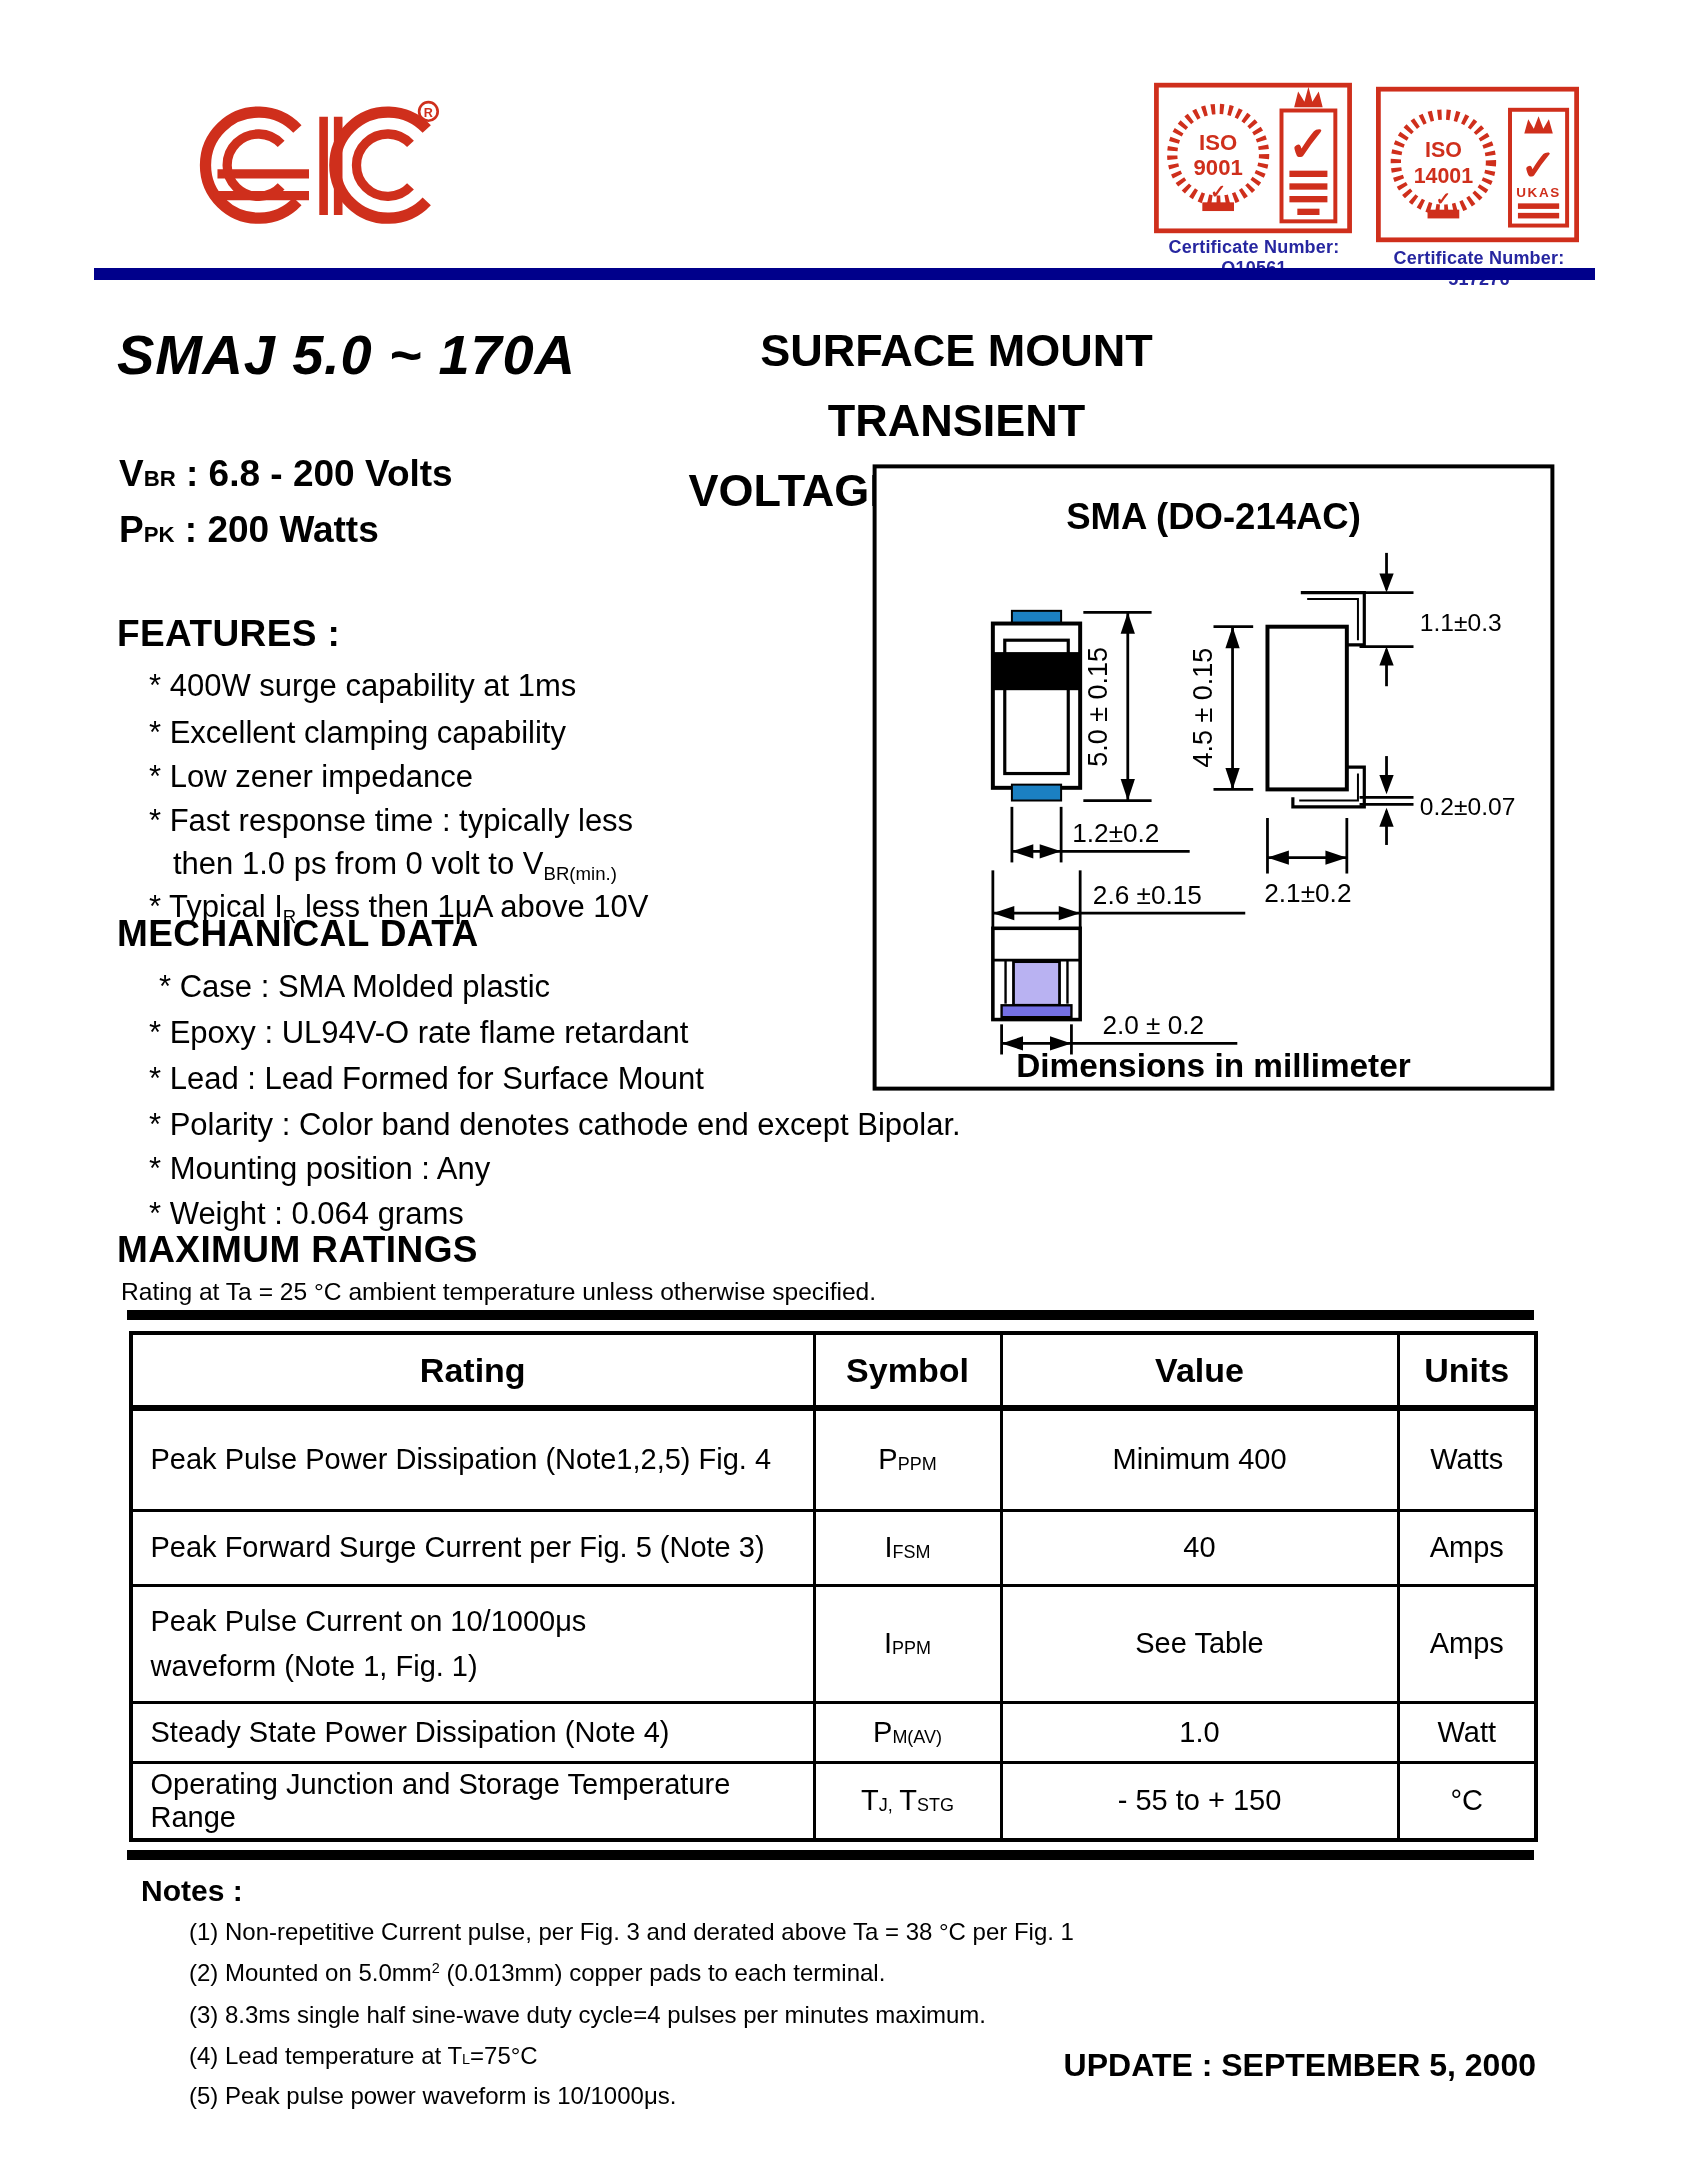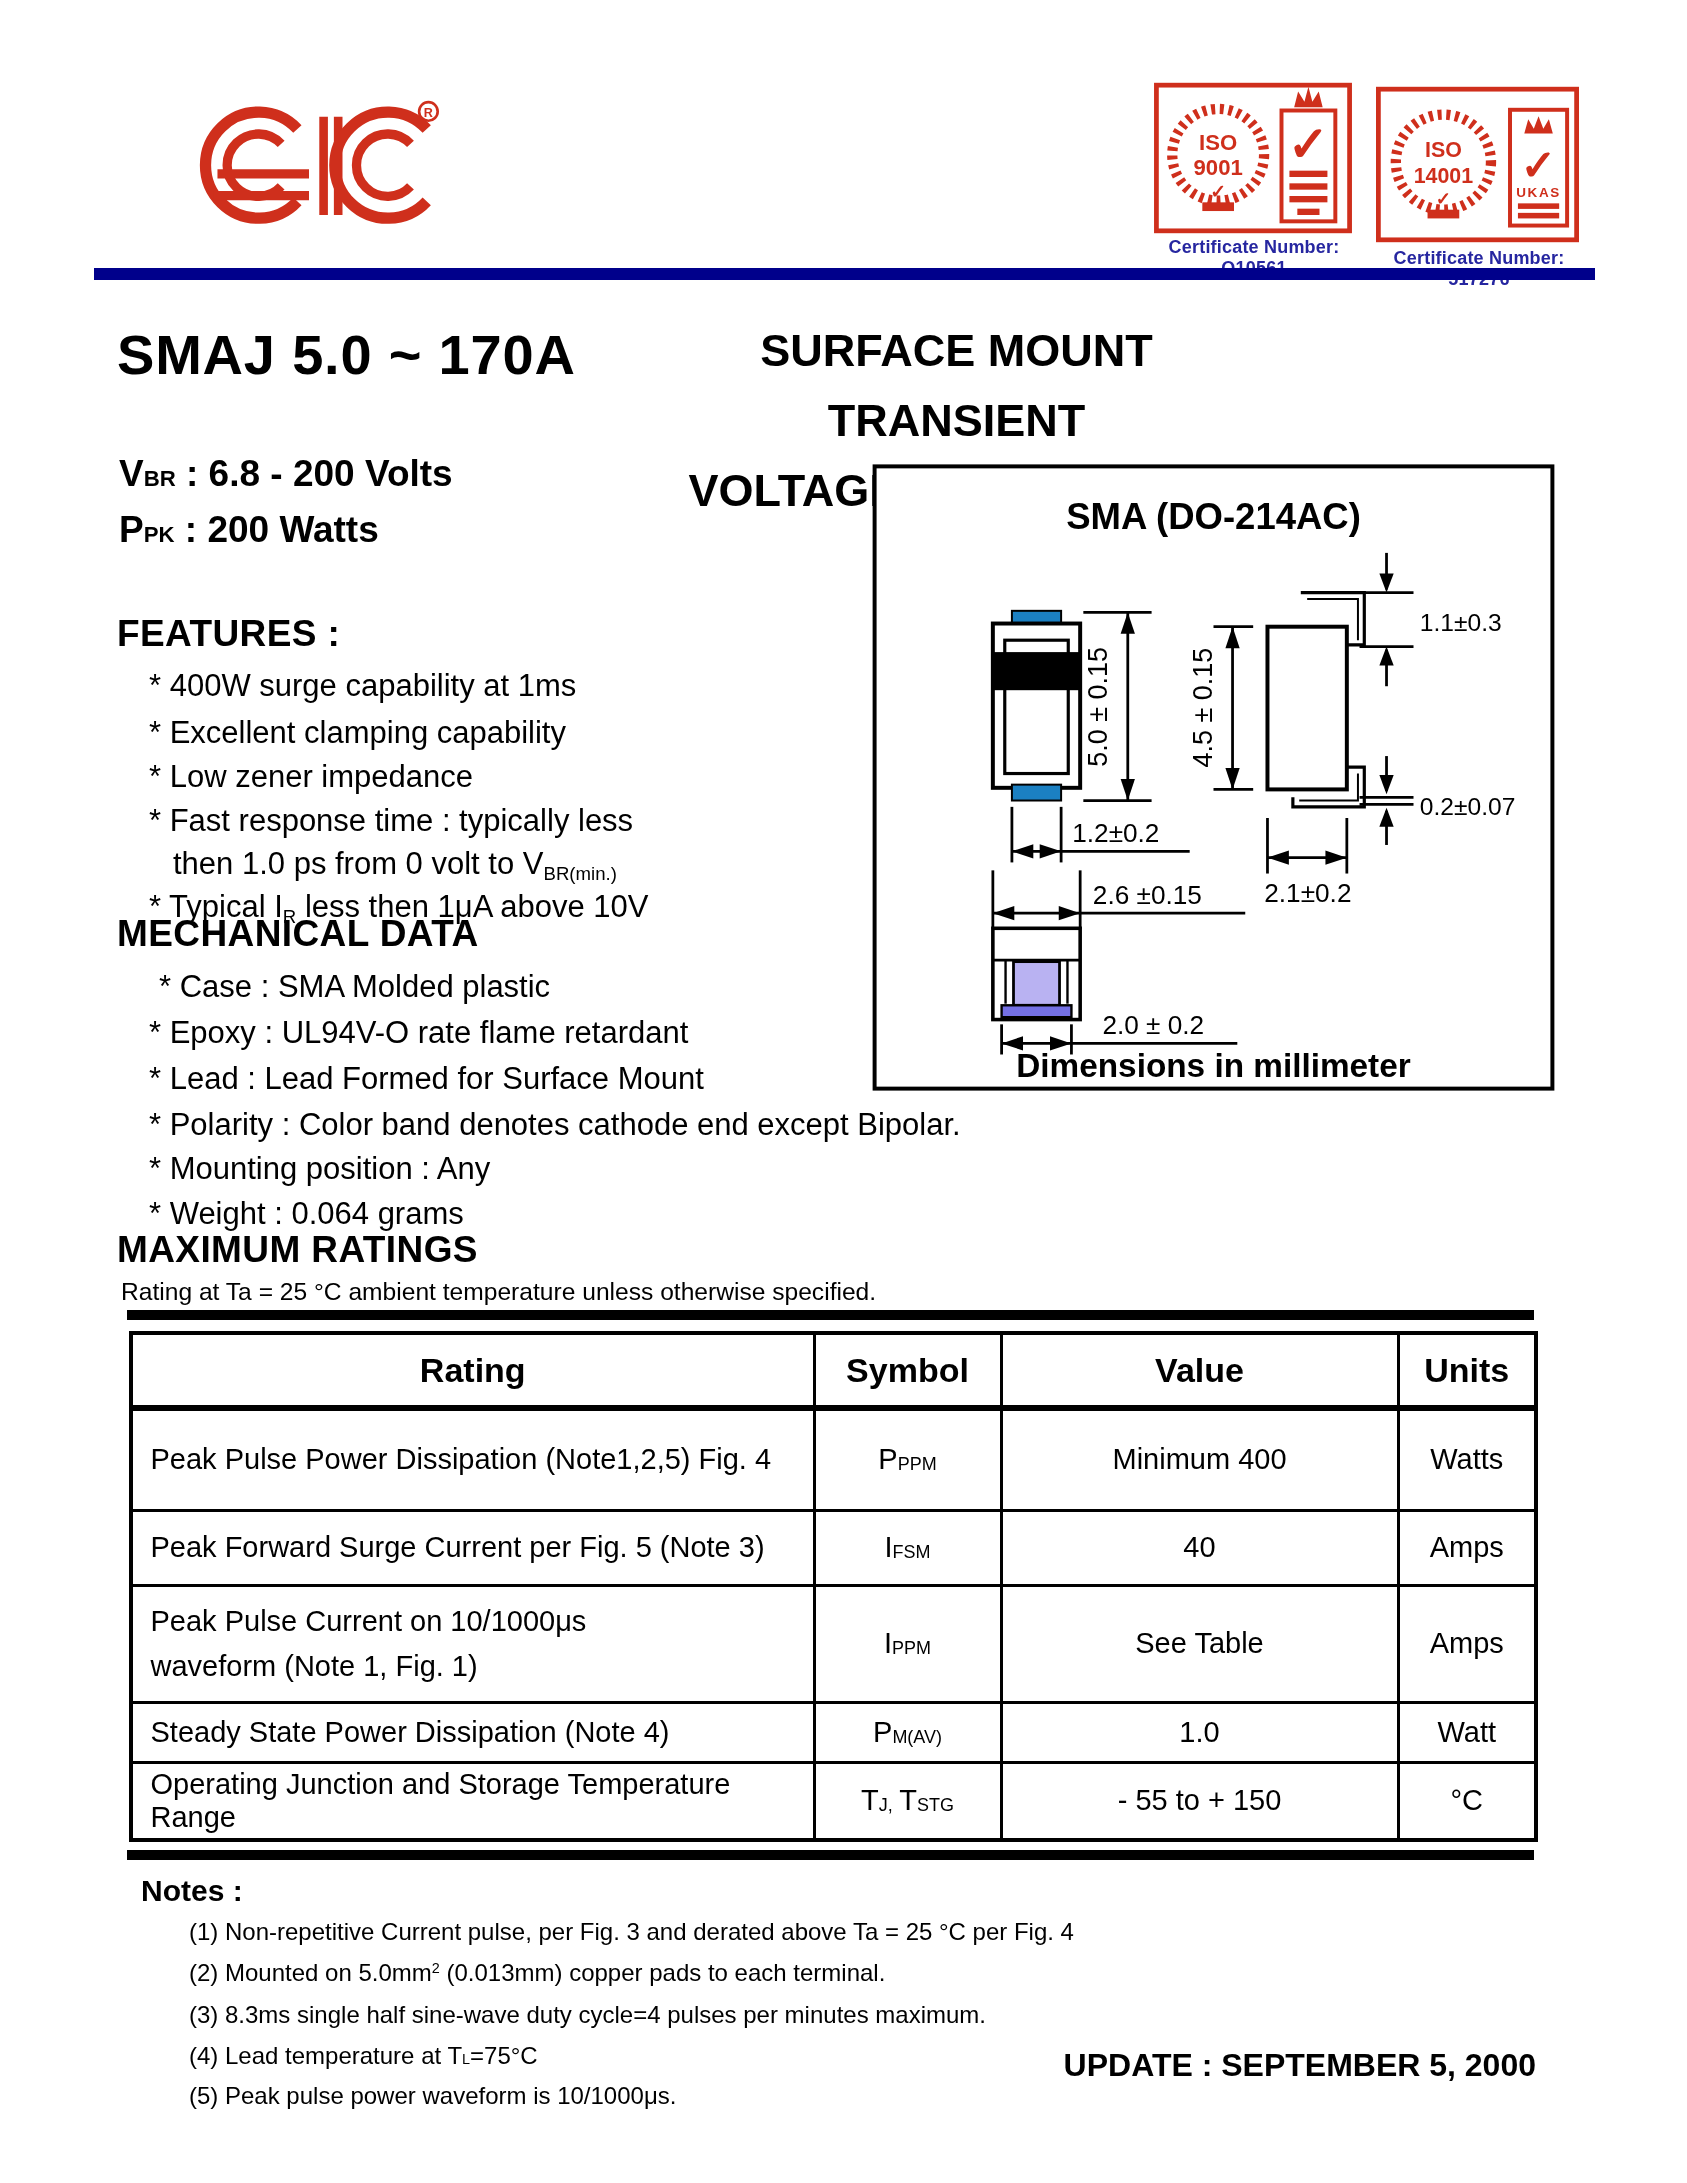--- a/index.html
+++ b/index.html
@@ -2,21 +2,21 @@
 <html style="font-size:12.7px"><head>
 <meta charset="utf-8">
 <style>
   * { margin:0; padding:0; box-sizing:border-box; }
   body { background:#888; font-family:"Liberation Sans", sans-serif; }
   .page {
     position:relative; width:1687px; height:2183px; background:#ffffff;
     margin:0 auto; overflow:hidden; color:#000;
   }
   .abs { position:absolute; }
-  .part-title { font-size:56px; font-weight:bold; letter-spacing:0.8px; }
+  .part-title { font-size:56px; font-weight:bold; letter-spacing:0.8px;font-style:italic; }
   .main-title { font-size:45px; font-weight:bold; line-height:1.26; text-align:center; }
   .spec-line { font-size:37px; font-weight:bold; }
   .ss { font-size:0.6em; }
   .sublow { font-size:0.6em; vertical-align:-0.3em; }
   .supup { font-size:0.6em; vertical-align:0.55em; }
   .sec-head { font-size:37px; font-weight:bold; letter-spacing:0.4px; }
   .feat { font-size:31px; white-space:nowrap; }
   .rating-sub { font-size:24.6px; }
   .cert { font-size:18px; font-weight:bold; color:#2626a0; text-align:center; letter-spacing:0.2px; }
   .rule-navy { background:#00008b; }
@@ -280,21 +280,21 @@
         <td class="c-sym"><span>T</span><span class="symsub">J,</span><span style="margin-left:6.4px">T</span><span class="symsub">STG</span></td>
         <td class="c-val">- 55 to + 150</td>
         <td class="c-units">°C</td>
       </tr>
     </tbody>
   </table>
 
   <div class="abs rule-black" style="left:127px; top:1850px; width:1407px; height:10.3px;"></div>
 
   <div class="abs notes-head" style="left:117px; top:1874px;margin-left:24px;">Notes :</div>
-  <div class="abs note" style="left:189px; top:1918px;">(1) Non-repetitive Current pulse, per Fig. 3 and derated above Ta = 25 °C per Fig. 4</div>
+  <div class="abs note" style="left:189px; top:1918px;">(1) Non-repetitive Current pulse, per Fig. 3 and derated above Ta = 38 °C per Fig. 1</div>
   <div class="abs note" style="left:189px; top:1959px;">
     <span>(2) Mounted on 5.0mm</span><span class="supup">2</span><span> (0.013mm) copper pads to each terminal.</span>
   </div>
   <div class="abs note" style="left:189px; top:2001px;">(3) 8.3ms single half sine-wave duty cycle=4 pulses per minutes maximum.</div>
   <div class="abs note" style="left:189px; top:2042px;">
     <span>(4) Lead temperature at T</span><span class="ss">L</span><span>=75°C</span>
   </div>
   <div class="abs note" style="left:189px; top:2082px;">(5)  Peak pulse power waveform is 10/1000μs.</div>
 
   <div class="abs update" style="left:913px; top:2047px; width:623px;">UPDATE : SEPTEMBER 5, 2000</div>

